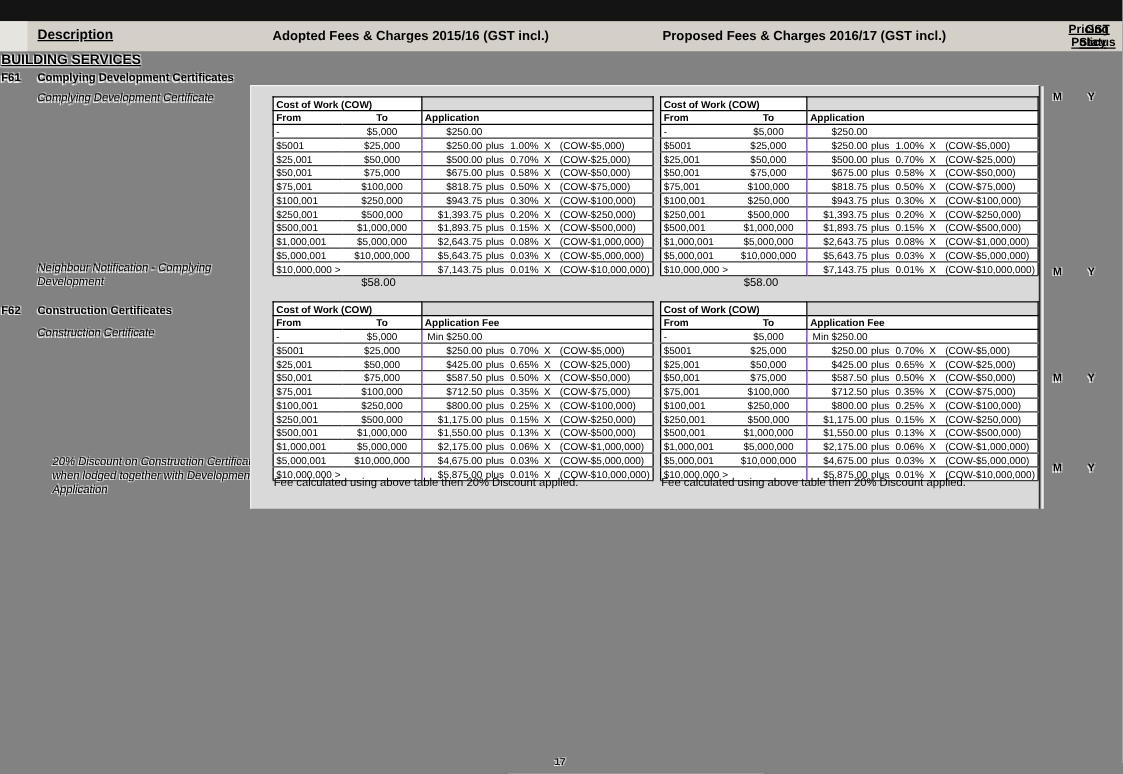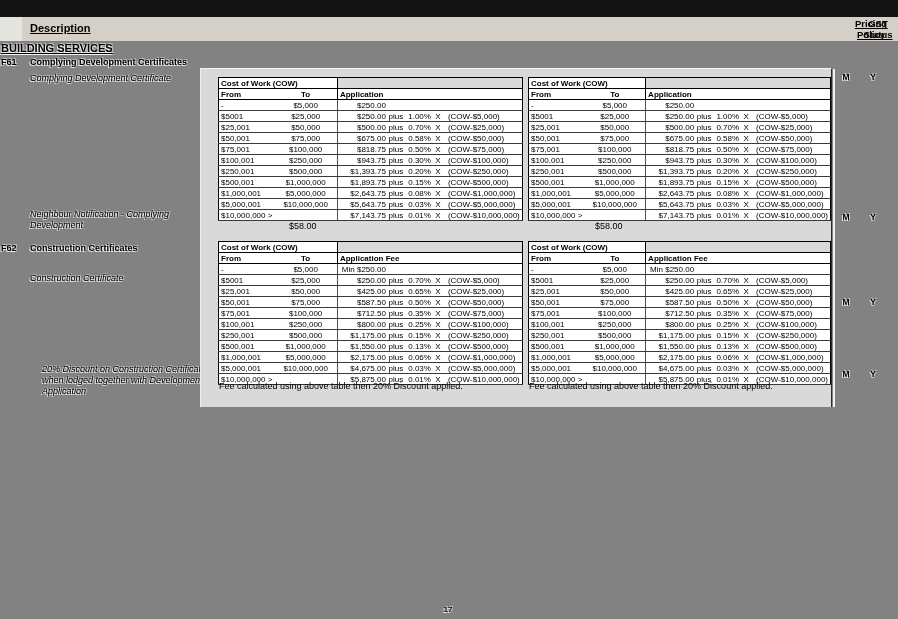--- a/index.html
+++ b/index.html
@@ -21,21 +21,21 @@
   .h-two span{display:block;text-decoration:underline;}
 
   
   .ghost{text-shadow:-1px 1px 0 rgba(255,255,255,.85),1px -1px 0 rgba(255,255,255,.5),1px 1px 0 rgba(255,255,255,.35);}
 
   .section-title{position:absolute;left:1px;top:42px;font-size:11px;font-weight:bold;text-decoration:underline;color:#000;}
   .rowcode{position:absolute;left:1px;font-size:9px;font-weight:bold;color:#000;}
   .rowtitle{position:absolute;left:30px;font-size:9px;font-weight:bold;color:#000;white-space:nowrap;}
   .rowsub{position:absolute;left:30px;font-size:9px;font-style:italic;color:#000;white-space:nowrap;}
   .rowlabel{position:absolute;left:30px;font-size:9px;font-style:italic;color:#000;line-height:11px;}
-  .y57{top:57px;} .y73{top:73px;} .y209{top:209px;width:175px;} .y243{top:243px;} .y261{top:273px;text-align:right;} .y364{top:364px;width:185px;margin-left:12px;}
+  .y57{top:57px;} .y73{top:73px;} .y209{top:209px;width:175px;} .y243{top:243px;} .y261{top:261px;text-align:right;} .y364{top:364px;width:185px;margin-left:12px;}
 
   
   .panel{position:absolute;left:200px;top:68px;width:630px;height:338px;background:#d9d9d9;
          border-top:1px solid #f4f4f4;border-left:1px solid #eeeeee;border-right:1px solid #2b2b2b;}
   .panel::after{content:"";position:absolute;right:-4px;top:0;width:2px;height:100%;background:#efefef;}
 
   
   .feetab{position:absolute;border-collapse:collapse;background:#fff;border:1px solid #000;}
   .t-a1{left:17px;top:8px;} .t-a2{left:327px;top:8px;}
   .t-b1{left:17px;top:172px;} .t-b2{left:327px;top:172px;}
@@ -69,20 +69,22 @@
 </style>
 </head>
 <body>
 
 <div class="screen">
 
   <div class="topband"></div>
 
   <div class="headband">
     <span class="h-desc">Description</span>
+    <span class="h-adopted">Adopted Fees &amp; Charges 2015/16 (GST incl.)</span>
+    <span class="h-proposed">Proposed Fees &amp; Charges 2016/17 (GST incl.)</span>
     <span class="h-two h-pricing">
       <span>Pricing</span>
       <span>Policy</span>
     </span>
     <span class="h-two h-gst">
       <span>GST</span>
       <span>Status</span>
     </span>
   </div>
 

